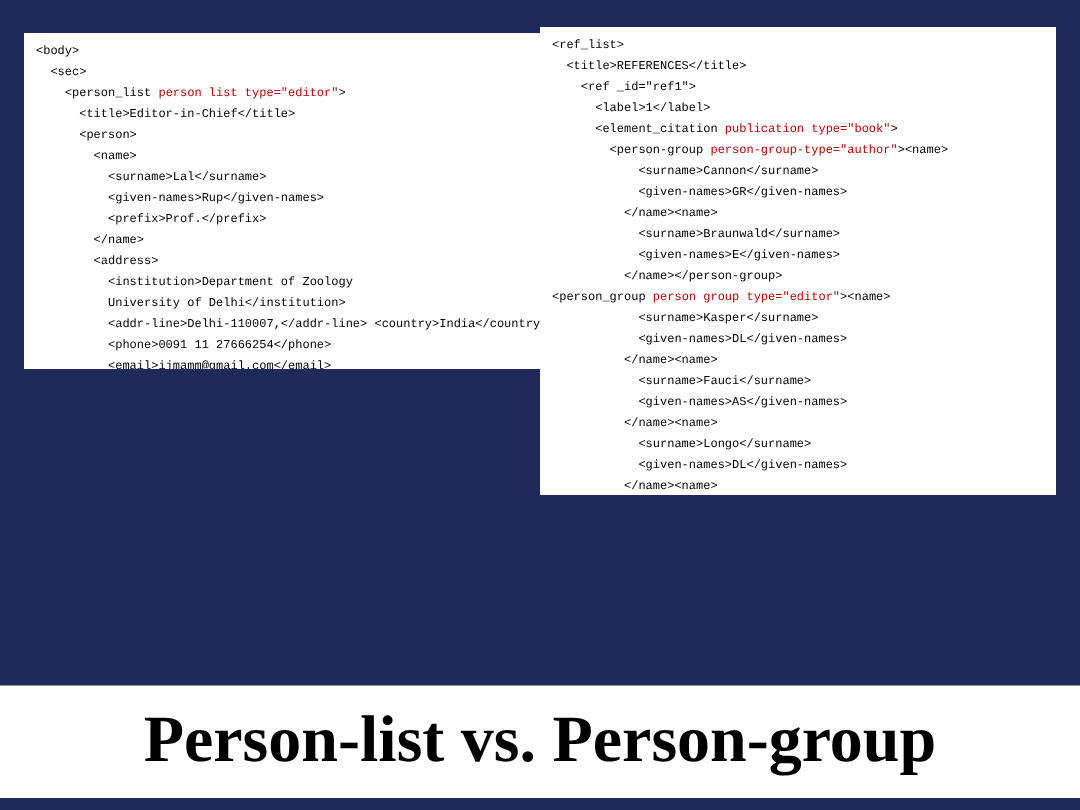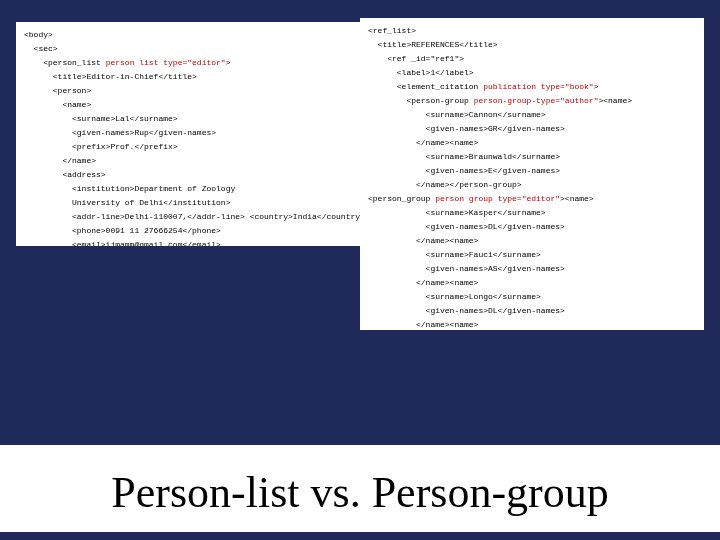--- a/index.html
+++ b/index.html
@@ -27,21 +27,22 @@
   }
   pre.code .attr{color:#c00000}
   .title{
     position:absolute;
     left:0;right:0;bottom:8px;
     text-align:center;
     font-family:"Palatino Linotype","Book Antiqua",Georgia,serif;
     font-size:44px;
     color:#000;
     background:#fff;
-    padding:22px 0 14px 0;
+    padding:10px 0 14px 0;
+    font-weight:bold;
   }
 </style>
 </head>
 <body>
 
 <div class="panel left">
   <pre class="code">&lt;body&gt;
   &lt;sec&gt;
     &lt;person_list <span class="attr">person list type="editor"</span>&gt;
       &lt;title&gt;Editor-in-Chief&lt;/title&gt;

